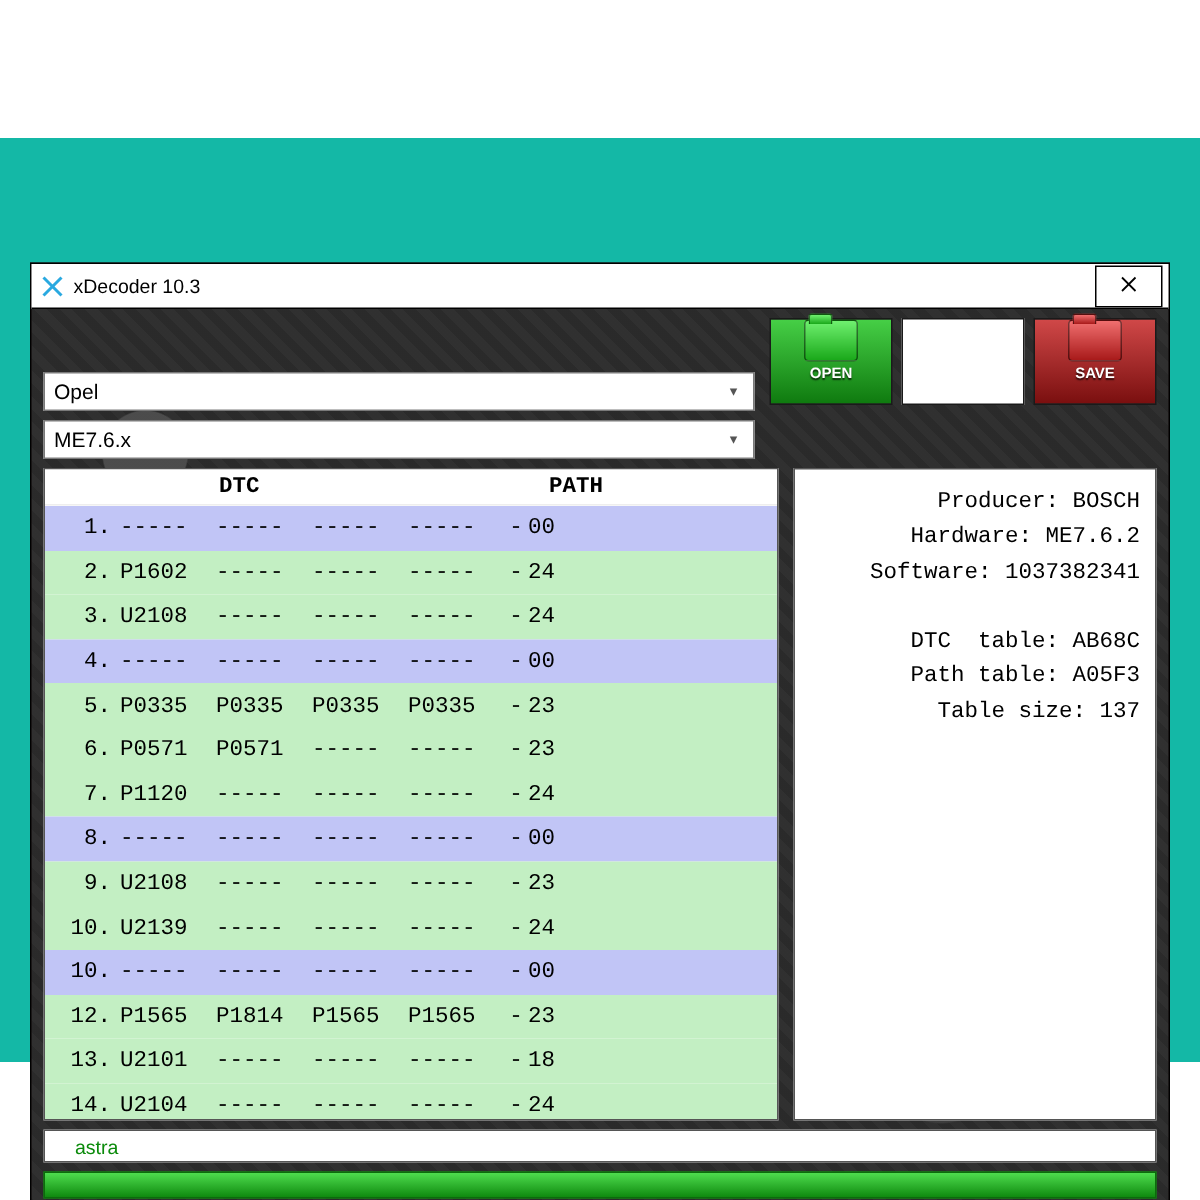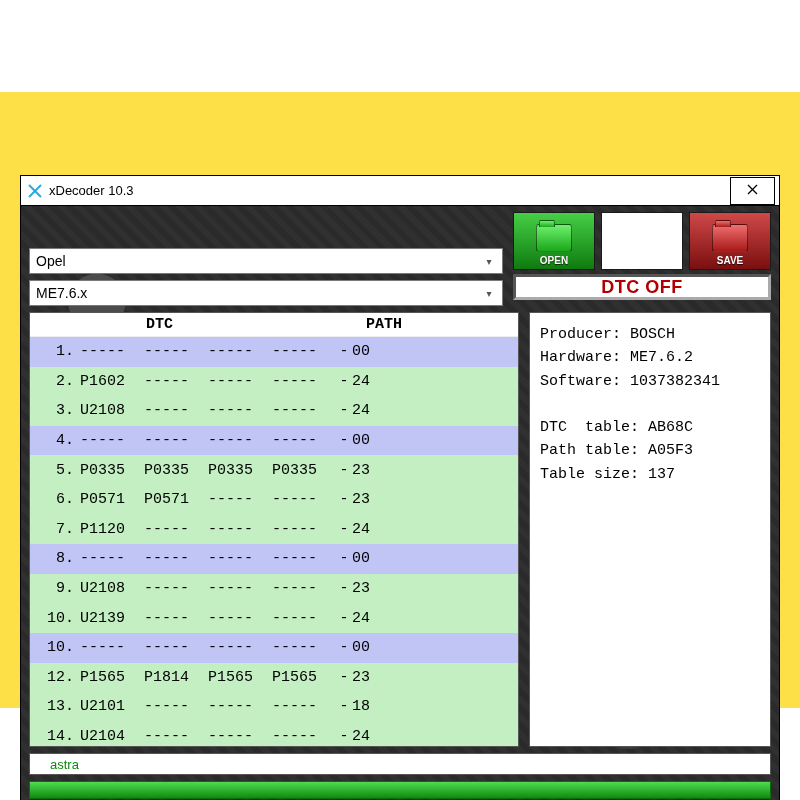--- a/index.html
+++ b/index.html
@@ -9,21 +9,21 @@
     height: 800px;
     background: #fff;
     font-family: Tahoma, "Segoe UI", sans-serif;
     display: flex;
     align-items: center;
     justify-content: center;
   }
   .canvas {
     width: 800px;
     height: 616px;
-    background: #fde047;
+    background: #14b8a6;
     position: relative;
   }
   .window {
     position: absolute;
     left: 20px;
     top: 83px;
     width: 760px;
     height: 633px;
     border: 1px solid #000;
     background:
@@ -83,21 +83,21 @@
     position: absolute; right: 4px; top: 0; bottom: 0; width: 18px;
     display: flex; align-items: center; justify-content: center;
     color: #555; font-size: 10px;
   }
 
   .tool-row { display: flex; gap: 6px; }
   .tool-btn {
     flex: 1;
     height: 58px;
     border: 1px solid #1a1a1a;
-    display: flex; flex-direction: column; align-items: center; justify-content: flex-end;
+    display: flex; flex-direction: column; align-items: center; 
     padding-bottom: 3px;
     font-size: 10px; font-weight: bold; color: #fff;
     text-shadow: 0 1px 1px rgba(0,0,0,0.7);
     position: relative;
     background: linear-gradient(#bdbdbd, #8a8a8a);
   }
   .tool-btn.open  { background: linear-gradient(#46cf46, #0f7a0f); }
   .tool-btn.save  { background: linear-gradient(#d04848, #7a0f0f); }
   .tool-btn.blank { background: #fff; }
   .tool-btn .folder {
@@ -164,21 +164,21 @@
   .dtc-row .dash { text-align: center; }
 
   
   .dtc-scroll::-webkit-scrollbar { width: 18px; }
   .dtc-scroll::-webkit-scrollbar-track { background: #f0f0f0; border-left: 1px solid #ccc; }
   .dtc-scroll::-webkit-scrollbar-thumb { background: #cdcdcd; border: 1px solid #aaa; }
   .dtc-scroll::-webkit-scrollbar-button {
     height: 18px; background: #e8e8e8; border: 1px solid #aaa;
   }
 
-  .info-col { width: 258px; display: flex; flex-direction: column; gap: 8px; min-height: 0; }
+  .info-col { width: 258px; display: flex; flex-direction: column; gap: 8px; min-height: 0; text-align: right; }
   .info-box {
     background: #fff; border: 1px solid #555;
     font-family: "Courier New", monospace; font-size: 15px;
     padding: 10px 10px; line-height: 1.55;
     flex: 1; white-space: pre;
   }
   .fkeys {
     display: grid; grid-template-columns: repeat(5, 1fr);
     gap: 6px;
     background: rgba(120,30,30,0.5);
@@ -246,23 +246,20 @@
           <div class="tool-btn open">
             <div class="folder"></div>
             <span>OPEN</span>
           </div>
           <div class="tool-btn blank"></div>
           <div class="tool-btn save">
             <div class="folder"></div>
             <span>SAVE</span>
           </div>
         </div>
-        <div class="dtc-off">
-          <span>DTC OFF</span>
-        </div>
       </div>
     </div>
 
     <div class="middle">
       <div class="dtc-panel">
         <div class="dtc-header">
           <span></span>
           <span style="padding-left:60px;">DTC</span>
           <span></span>
               <span></span>

